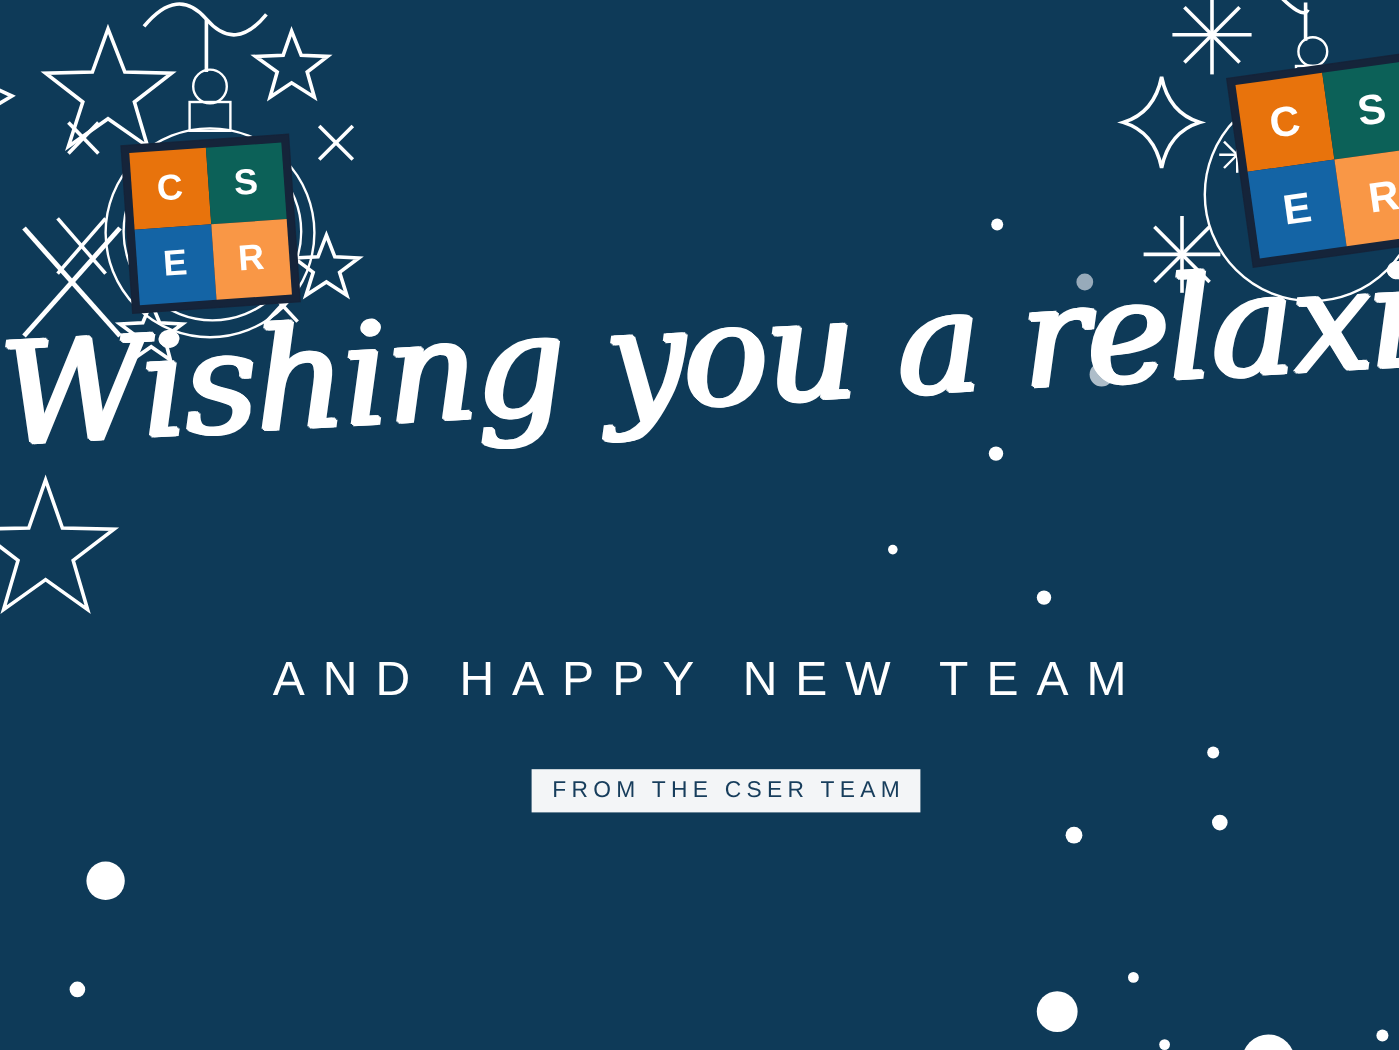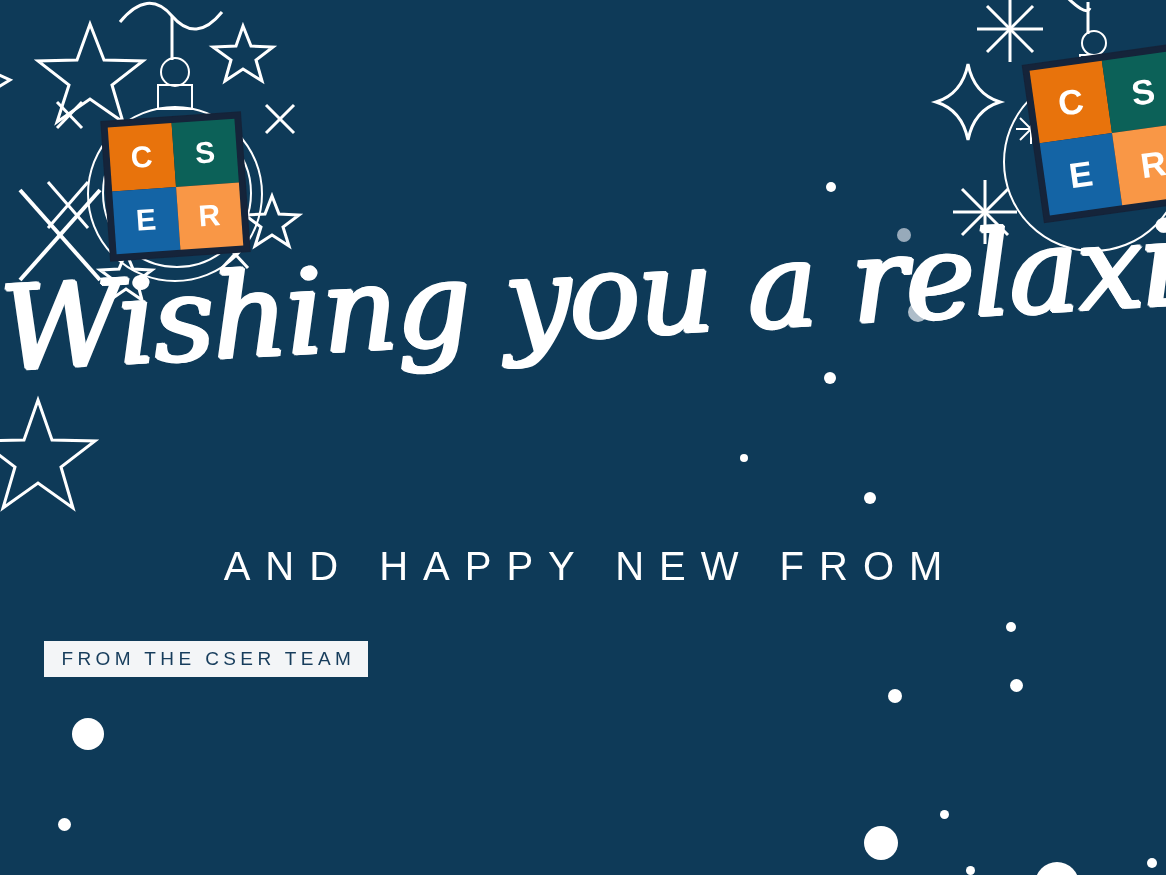--- a/index.html
+++ b/index.html
@@ -132,20 +132,21 @@
     letter-spacing:15px;
     text-indent:15px;
     color:#ffffff;
     white-space:nowrap;
   }
 
   .signoff-wrap {
     position:absolute;
     left:0; right:0;
     top:641px;
+    text-align:center;
     padding-left:44px;
   }
   .signoff {
     display:inline-block;
     background:#f3f5f7;
     color:#173d5c;
     font-family:"Liberation Sans", sans-serif;
     font-weight:400;
     font-size:19px;
     letter-spacing:4.4px;
@@ -274,21 +275,21 @@
       <div class="logo-cell" style="background:#1464a5;">E</div>
       <div class="logo-cell" style="background:#f99746;">R</div>
     </div>
   </div>
 
   <div class="content">
 
     <div class="script-line">Wishing you a relaxing</div>
 
 
-    <div class="subhead">AND HAPPY NEW FROM</div>
+    <div class="subhead">AND HAPPY NEW TEAM</div>
 
     <div class="signoff-wrap">
       <span class="signoff">FROM THE CSER TEAM</span>
     </div>
 
   </div>
 
 </div>
 
 </body></html>

